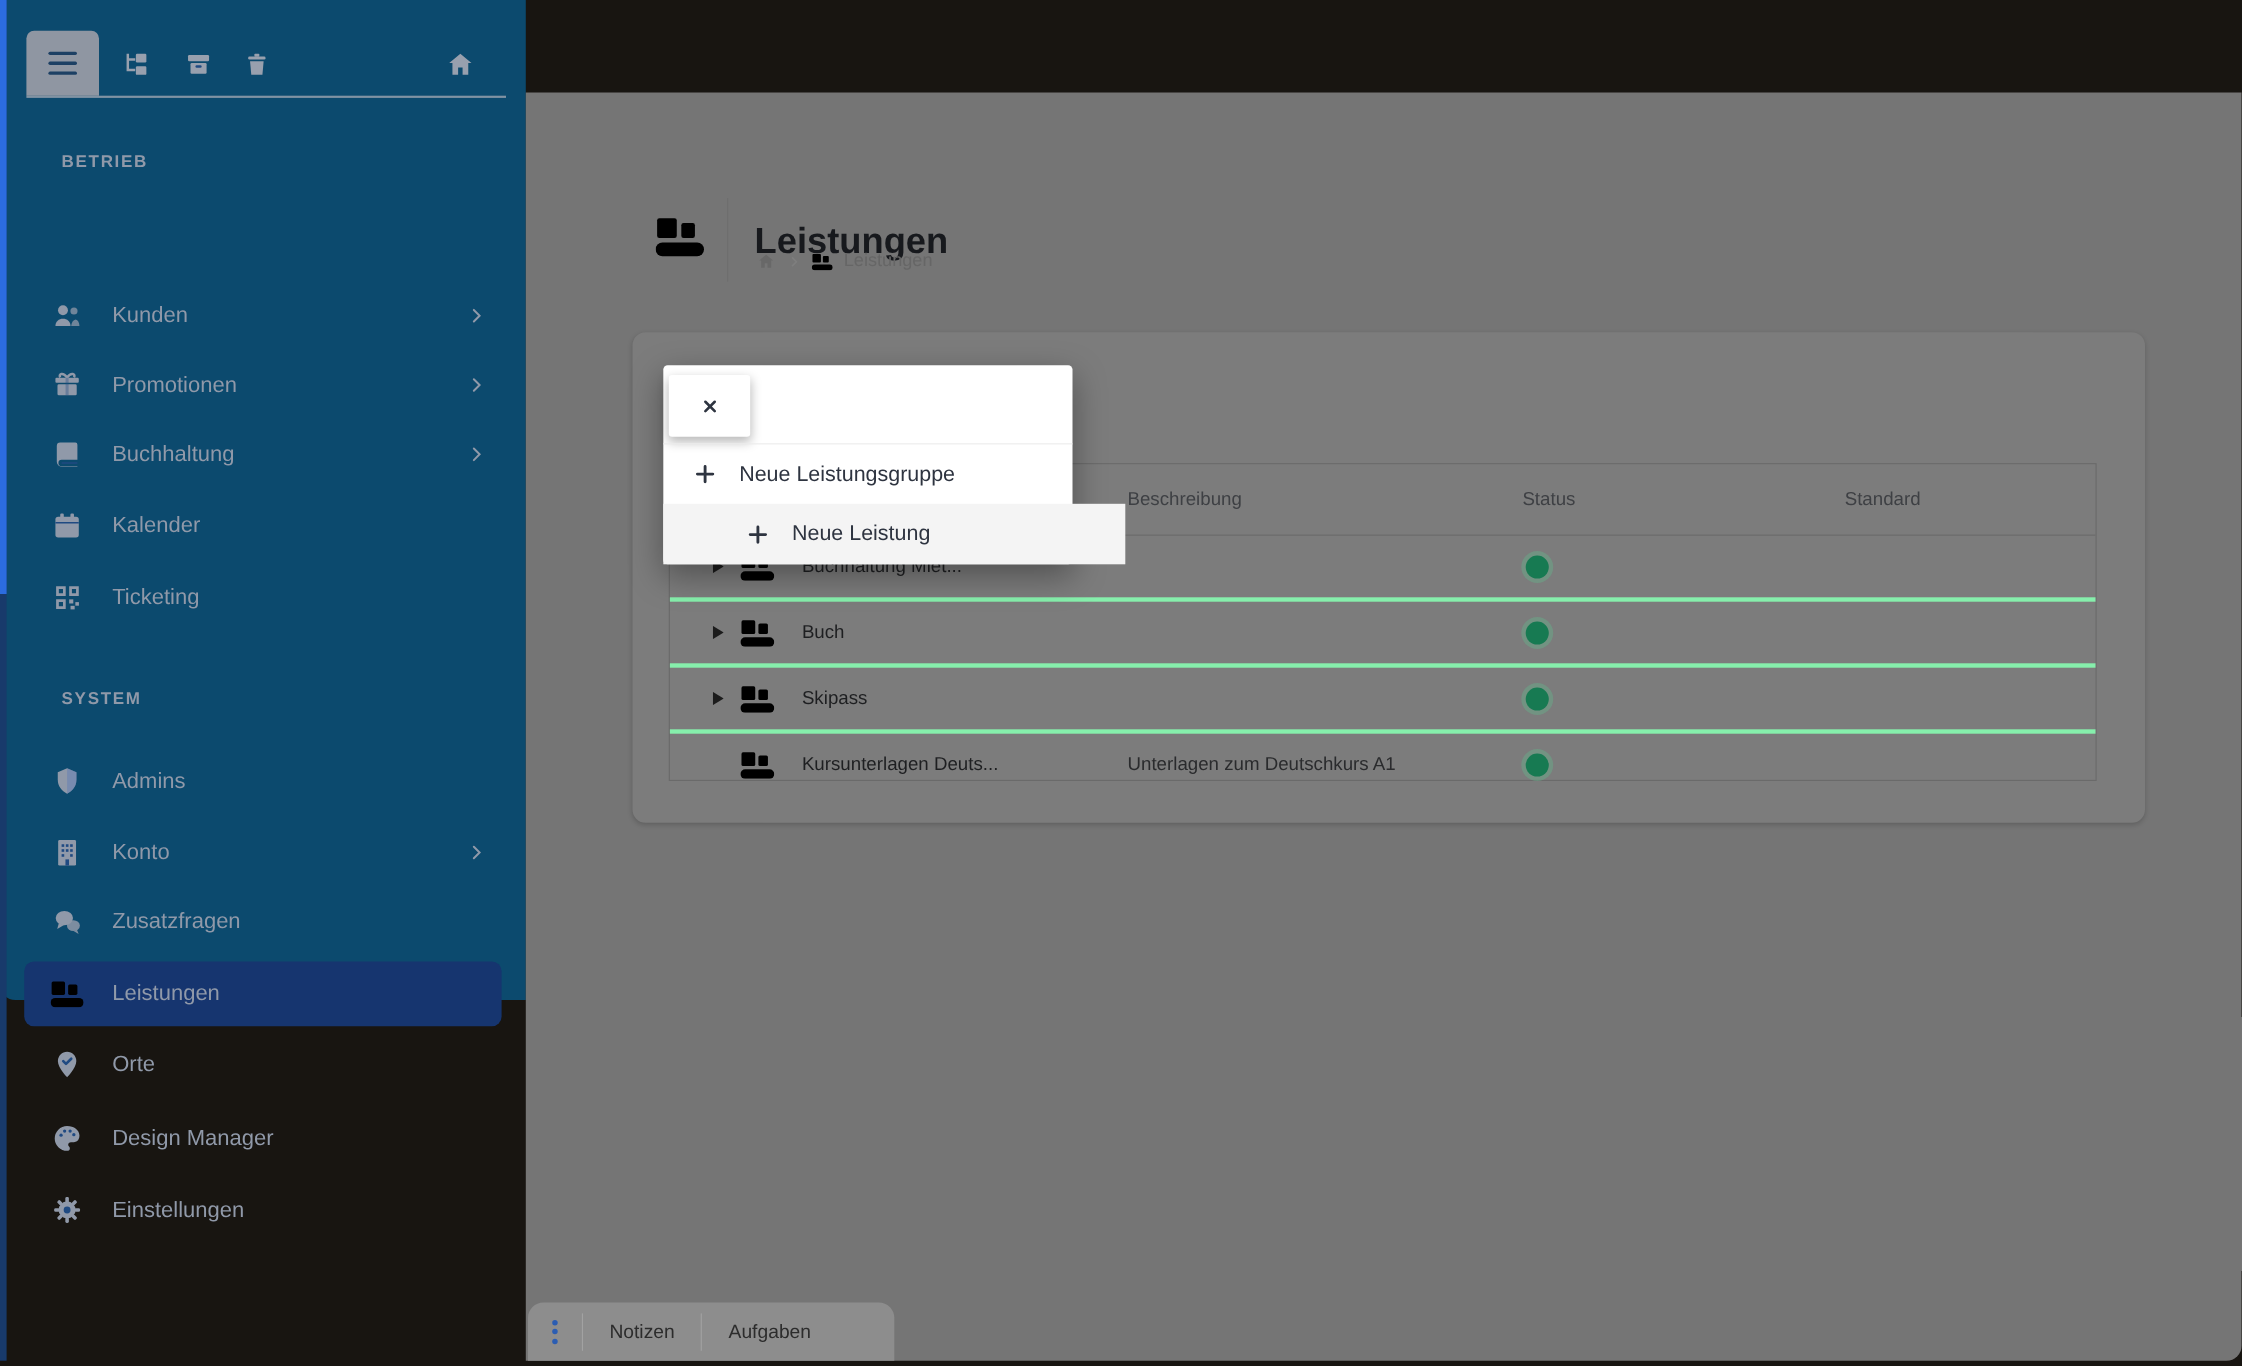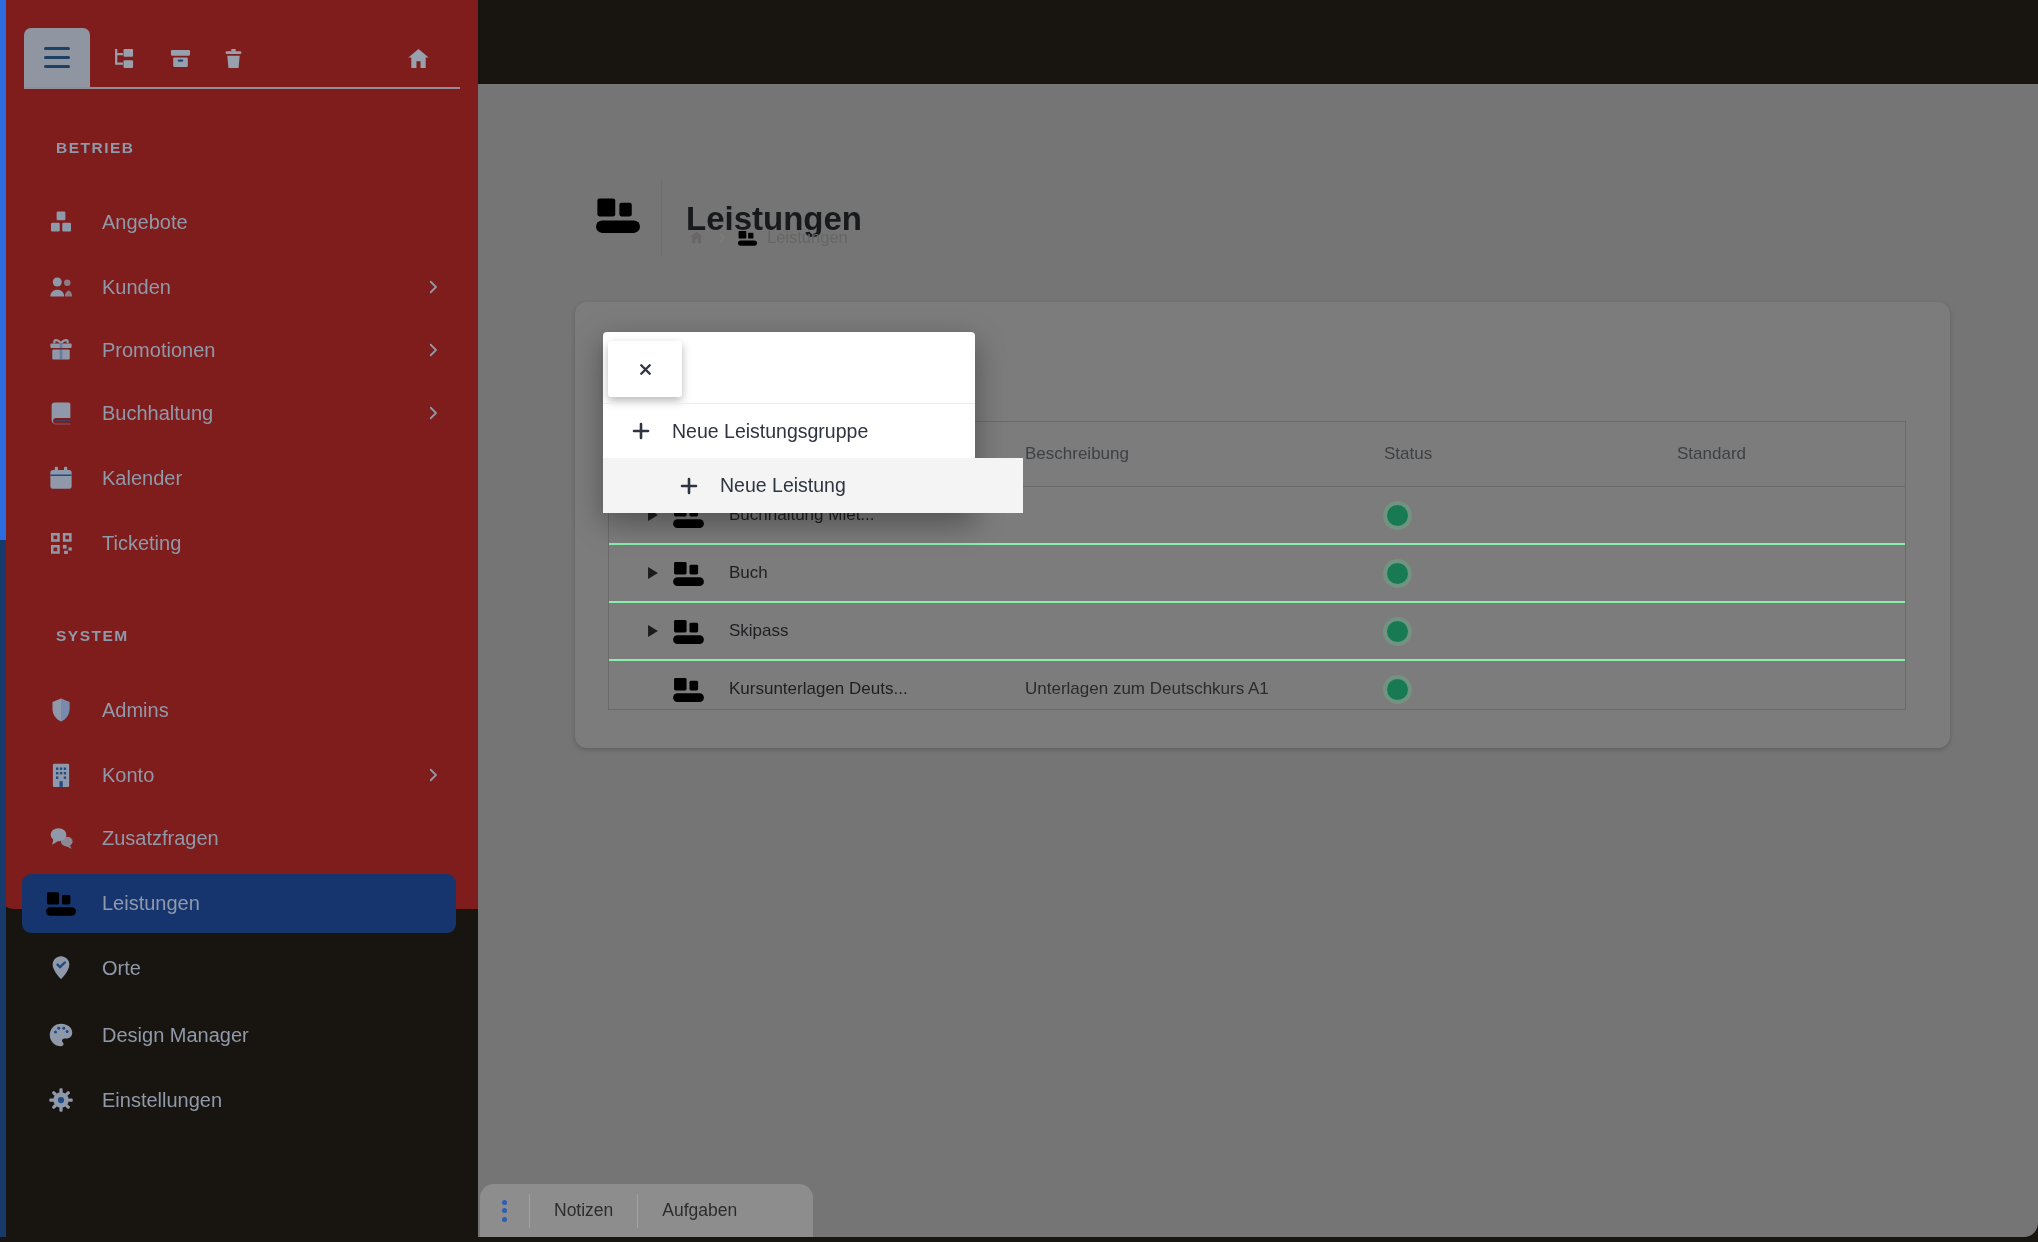--- a/index.html
+++ b/index.html
@@ -1,19 +1,19 @@
 <!DOCTYPE html>
 <html><head>
 <meta charset="utf-8">
 <style>
   html,body{margin:0;padding:0;background:#181511;}
   .screen{position:relative;width:2038px;height:1242px;background:#181511;
     font-family:"Liberation Sans",sans-serif;overflow:hidden;}
   
-  .sidebar{position:absolute;left:0;top:0;width:478px;height:909px;background:#7f1d1d;
+  .sidebar{position:absolute;left:0;top:0;width:478px;height:909px;background:#0c4a6e;
     border-radius:0 0 0 14px;}
   .sb-track{position:absolute;left:0;top:0;width:6px;height:1237px;background:#183a6b;}
   .sb-thumb{position:absolute;left:0;top:0;width:6px;height:540px;background:#2c6cdf;}
   .sb-header{position:absolute;left:0;top:0;width:100%;height:88px;}
   .hamburger-btn{position:absolute;left:24px;top:28px;width:66px;height:59px;background:#8f96a2;
     border-radius:7px 7px 0 0;display:flex;flex-direction:column;justify-content:center;align-items:center;gap:5.5px;cursor:pointer;}
   .hamburger-btn i{display:block;width:26px;height:3.4px;background:#1d4064;border-radius:2px;}
   .sb-hicon{position:absolute;top:45px;width:27px;height:27px;color:#98a0ae;cursor:pointer;}
   .sb-divider{position:absolute;left:24px;top:87px;width:436px;height:2px;background:#97a0ad;opacity:.85;}
   .sb-section{position:absolute;left:56px;font-size:15.5px;font-weight:bold;letter-spacing:1.5px;color:#9099a9;}
@@ -47,21 +47,21 @@
   .breadcrumb .bsep{width:12px;height:12px;color:#7e7e7e;}
   .breadcrumb .btxt{font-size:16.5px;}
   .bc-ic{width:19px;height:17px;color:#686868;cursor:pointer;}
   
   .card{position:absolute;left:97px;top:218px;width:1375px;height:446px;background:#7c7c7c;
     border-radius:12px;box-shadow:0 2px 5px rgba(0,0,0,.18);}
   .table{position:absolute;left:33px;top:119px;width:1298px;height:289px;border:1px solid #6a6a6a;box-sizing:border-box;}
   .thead{display:grid;grid-template-columns:416px 359px 293px 1fr;height:64px;align-items:center;
     border-bottom:1px solid #6a6a6a;color:#3e4044;font-size:17px;}
   .trow{display:grid;grid-template-columns:416px 359px 293px 1fr;height:56px;align-items:center;cursor:pointer;}
-  .trow + .trow{border-top:2px solid #86efac;}
+  .trow + .trow{border-top:4px solid #86efac;}
   .namecell{display:flex;align-items:center;padding-left:39px;}
   .caret{width:10px;height:12px;color:#1c1c1c;flex:0 0 10px;cursor:pointer;}
   .caret.hidden{visibility:hidden;}
   .rowname{margin-left:25px;font-size:17px;color:#1e1f21;white-space:nowrap;}
   .namecell .cv{margin-left:15px;}
   .desccell{font-size:17px;color:#2a2b2d;}
   .statuscell{display:flex;align-items:center;}
   .dot{width:21px;height:21px;border-radius:50%;background:#177a52;
     box-shadow:0 0 0 4px rgba(105,165,135,.55);margin-left:3px;cursor:pointer;}
   
@@ -143,30 +143,20 @@
       <span class="sb-hicon" style="left:405px">
         <svg viewBox="0 0 24 24" width="27" height="27" fill="currentColor">
           <path d="M12 3.5 L21 11 h-2.6 V20.5 h-4.6 V14.5 h-3.6 V20.5 H5.6 V11 H3 Z"></path>
         </svg>
       </span>
     </div>
     <div class="sb-divider"></div>
 
     <div class="sb-section" style="top:139px">BETRIEB</div>
 
-    <div class="sb-item" style="top:198px">
-      <span class="ic">
-        <svg viewBox="0 0 24 24" width="30" height="30" fill="currentColor">
-          <rect x="8.5" y="3.5" width="7" height="7" rx="1"></rect>
-            <rect x="4" y="12.5" width="7" height="7" rx="1"></rect>
-            <rect x="13" y="12.5" width="7" height="7" rx="1"></rect>
-        </svg>
-        </span>
-      <span class="lbl">Angebote</span>
-    </div>
 
     <div class="sb-item" style="top:263px">
       <span class="ic">
         <svg viewBox="0 0 24 24" width="30" height="30" fill="currentColor">
           <circle cx="9" cy="8" r="3.6"></circle>
             <path d="M3.5 19.5c0-3.4 2.5-5.3 5.5-5.3s5.5 1.9 5.5 5.3z"></path>
           <circle cx="17" cy="8.6" r="2.6" opacity=".75"></circle>
             <path d="M15 19.5c.2-2.8 1.4-4.4 3.2-4.8 1.7.4 2.6 2 2.8 4.8z" opacity=".75"></path>
         </svg>
         </span>

